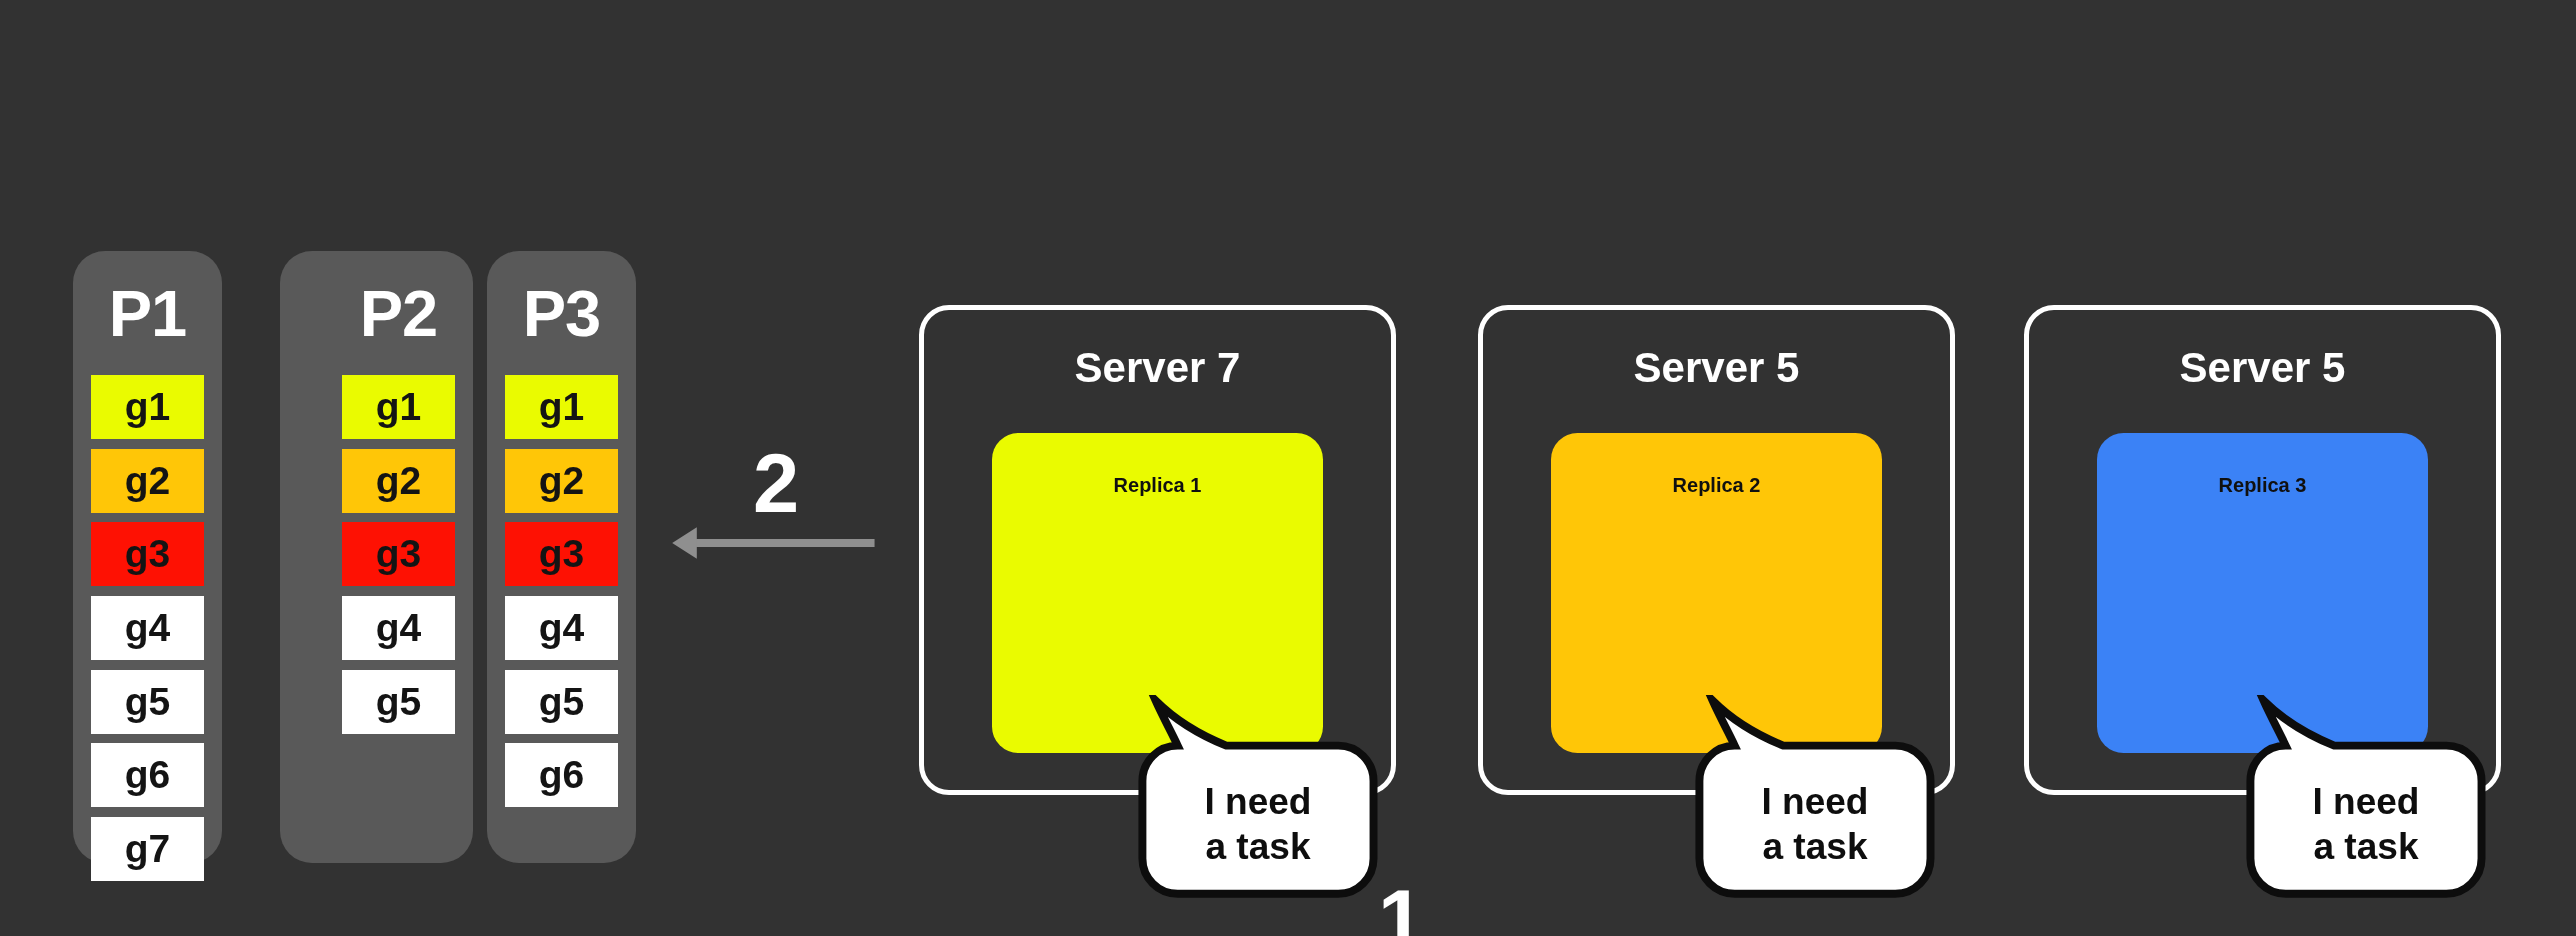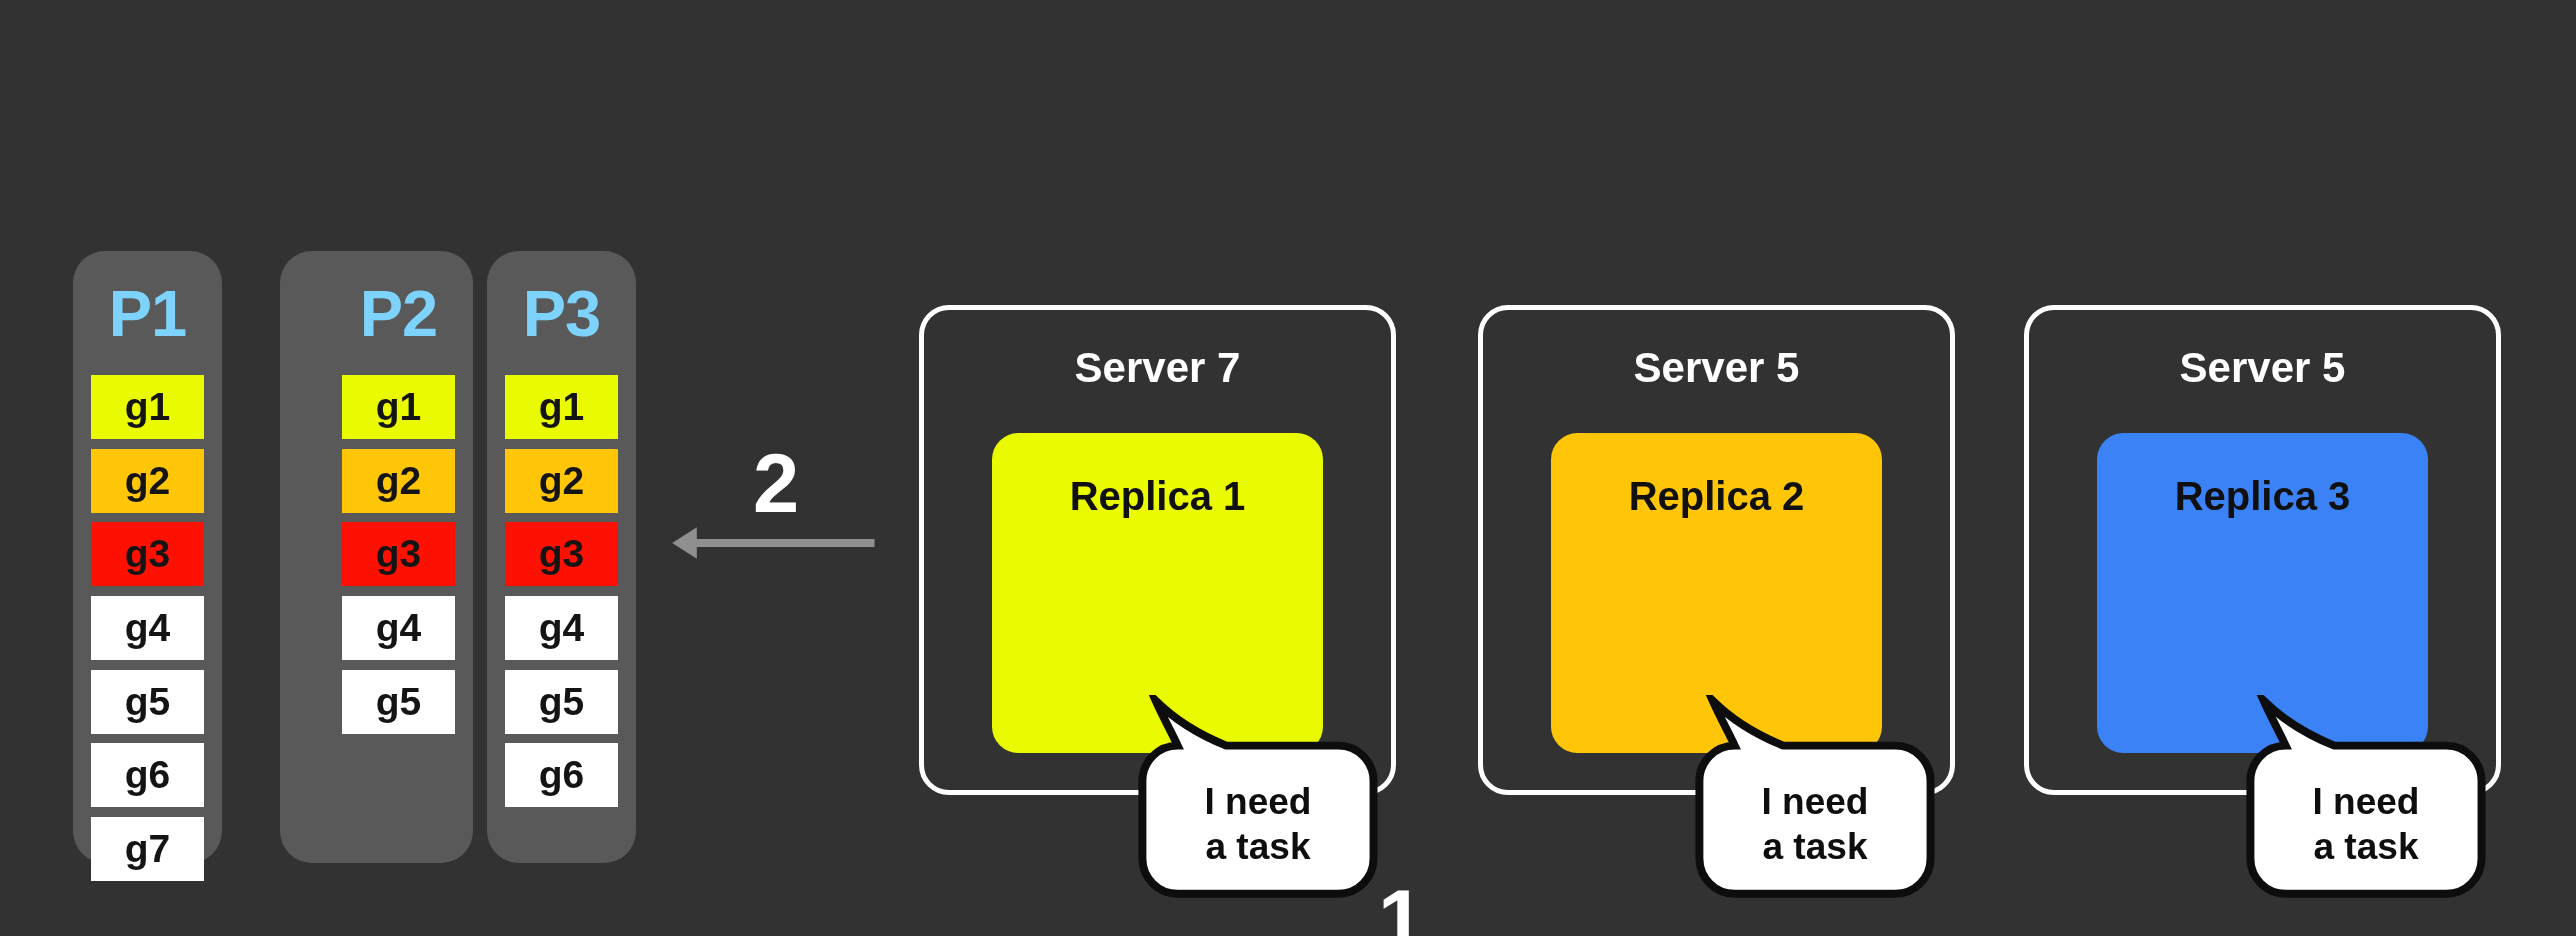--- a/index.html
+++ b/index.html
@@ -23,21 +23,21 @@
     background:#595959;
   }
   .p1 { left:73px; }
   .p2 { left:280px; }
   .p3 { left:487px; }
   .partition-title {
     height:124px;
     display:flex;
     align-items:center;
     justify-content:center;
-    color:#7dd3fc;
+    color:#ffffff;
     font-size:65px;
     font-weight:bold;
     letter-spacing:-0.9px;
   }
   .task {
     height:64px;
     margin:0 17.7px 9.7px 17.7px;
     display:flex;
     align-items:center;
     justify-content:center;
@@ -89,21 +89,21 @@
     position:absolute;
     left:68px;
     top:123px;
     width:331px;
     height:320px;
     border-radius:26.5px;
     text-align:center;
   }
   .replica-label {
     padding-top:41px;
-    font-size:40px;
+    font-size:20px;
     font-weight:bold;
     color:#101010;
   }
 
   
   .bubble {
     position:absolute;
     top:695px;
     width:247px;
     height:208px;

